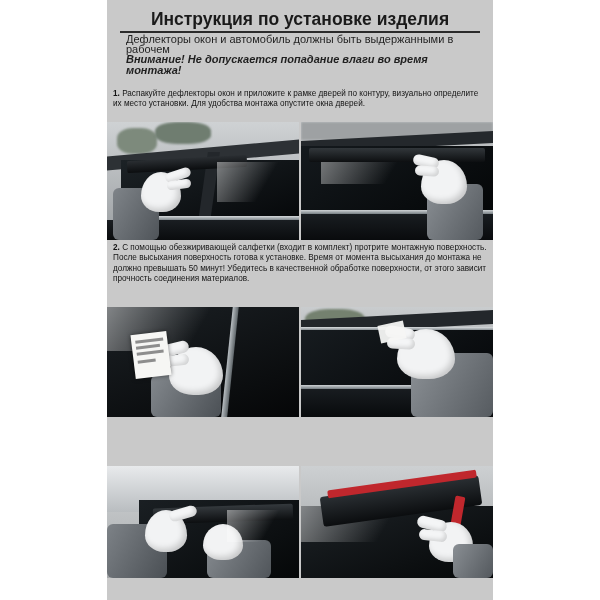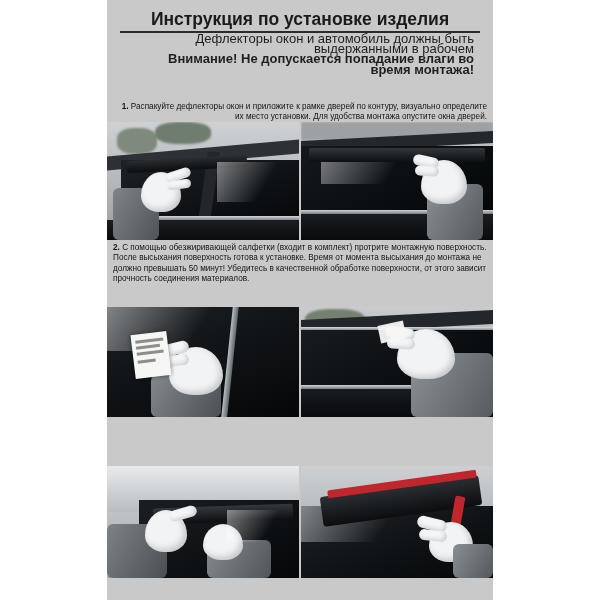--- a/index.html
+++ b/index.html
@@ -53,27 +53,28 @@
     top: 31px;
     width: 360px;
     height: 2px;
     background: #2b2b2b;
   }
   .intro {
     position: absolute;
     left: 126px;
     top: 34px;
     width: 348px;
-    text-align: right;
-    font-size: 13px;
+    text-align: left;
+    font-size: 11px;
     line-height: 10.2px;
     color: #1f1f1f;
   }
   .warn {
     font-weight: bold;
+    font-style: italic;
   }
 
   .step {
     position: absolute;
     left: 113px;
     width: 374px;
     font-size: 8.2px;
     line-height: 10.3px;
     color: #141414;
   }
@@ -121,21 +122,21 @@
   <div class="header"></div>
 
   <div class="title">Инструкция по установке изделия</div>
   <div class="title-rule"></div>
 
   <div class="intro">
     <div>Дефлекторы окон и автомобиль должны быть выдержанными в рабочем</div>
     <div class="warn">Внимание! Не допускается попадание влаги во время монтажа!</div>
   </div>
 
-  <div class="step" style="top:102px;text-align:right;">
+  <div class="step" style="top:89px;">
     <span class="num">1.</span>
     <span>Распакуйте дефлекторы окон и приложите к рамке дверей по контуру, визуально определите их место установки. Для удобства монтажа опустите окна дверей.</span>
   </div>
 
   <div class="row" style="top:122px; height:118px;">
 
     <div class="cell" style="width:192px;height:118px;">
       <div class="ph">
         <div class="sky" style="background:linear-gradient(180deg,#cfd2d4,#9a9ea1);"></div>
 

